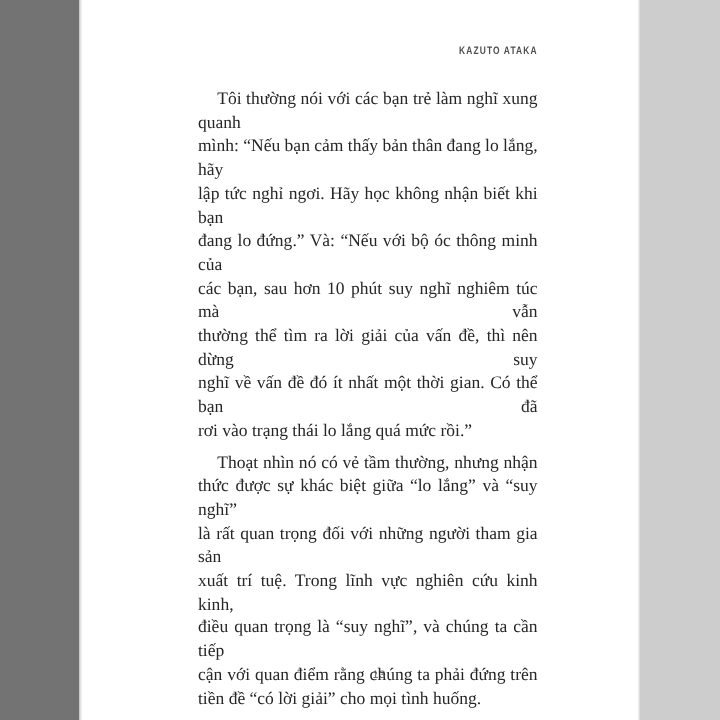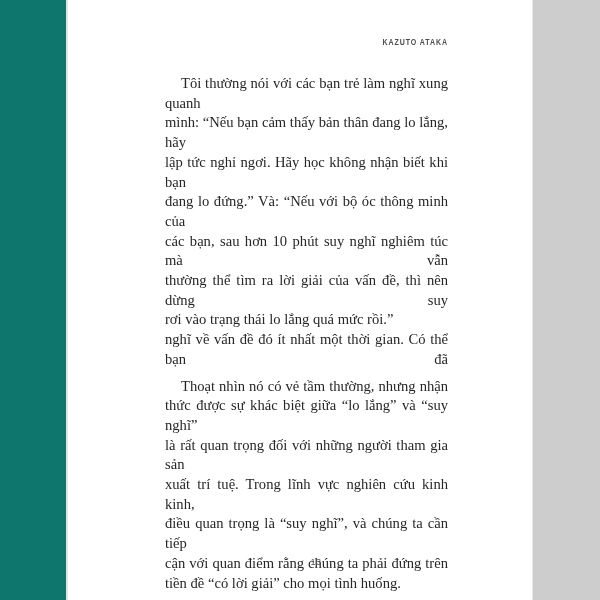--- a/index.html
+++ b/index.html
@@ -5,21 +5,21 @@
   html, body { margin: 0; padding: 0; }
   body {
     width: 600px; height: 600px;
     background: #cdcdcd;
     font-family: "Liberation Serif", serif;
     overflow: hidden;
   }
   .backdrop {
     position: relative;
     width: 480px; height: 600px;
-    background: #0f766e;
+    background: #737373;
   }
   .page {
     position: absolute;
     left: 68px; top: 0;
     width: 464px; height: 600px;
     background: #ffffff;
     box-shadow: -2px 0 0 #e2e2e2, 1px 0 0 #e6e6e6;
   }
   .running-head {
     position: absolute;
@@ -72,22 +72,22 @@
     <div class="running-head">KAZUTO ATAKA</div>
 
     <div class="body-text">
         <div class="para">
           <div class="line first">Tôi thường nói với các bạn trẻ làm nghĩ xung quanh</div>
           <div class="line">mình: “Nếu bạn cảm thấy bản thân đang lo lắng, hãy</div>
           <div class="line">lập tức nghỉ ngơi. Hãy học không nhận biết khi bạn</div>
           <div class="line">đang lo đứng.” Và: “Nếu với bộ óc thông minh của</div>
           <div class="line">các bạn, sau hơn 10 phút suy nghĩ nghiêm túc mà vẫn</div>
           <div class="line">thường thể tìm ra lời giải của vấn đề, thì nên dừng suy</div>
+          <div class="line">nghĩ về vấn đề đó ít nhất một thời gian. Có thể bạn đã</div>
           <div class="line para-end">rơi vào trạng thái lo lắng quá mức rồi.”</div>
-          <div class="line">nghĩ về vấn đề đó ít nhất một thời gian. Có thể bạn đã</div>
         </div>
         <div class="para">
           <div class="line first">Thoạt nhìn nó có vẻ tầm thường, nhưng nhận</div>
           <div class="line">thức được sự khác biệt giữa “lo lắng” và “suy nghĩ”</div>
           <div class="line">là rất quan trọng đối với những người tham gia sản</div>
           <div class="line">xuất trí tuệ. Trong lĩnh vực nghiên cứu kinh kinh,</div>
           <div class="line">điều quan trọng là “suy nghĩ”, và chúng ta cần tiếp</div>
           <div class="line">cận với quan điểm rằng chúng ta phải đứng trên</div>
           <div class="line para-end">tiền đề “có lời giải” cho mọi tình huống.</div>
         </div>

